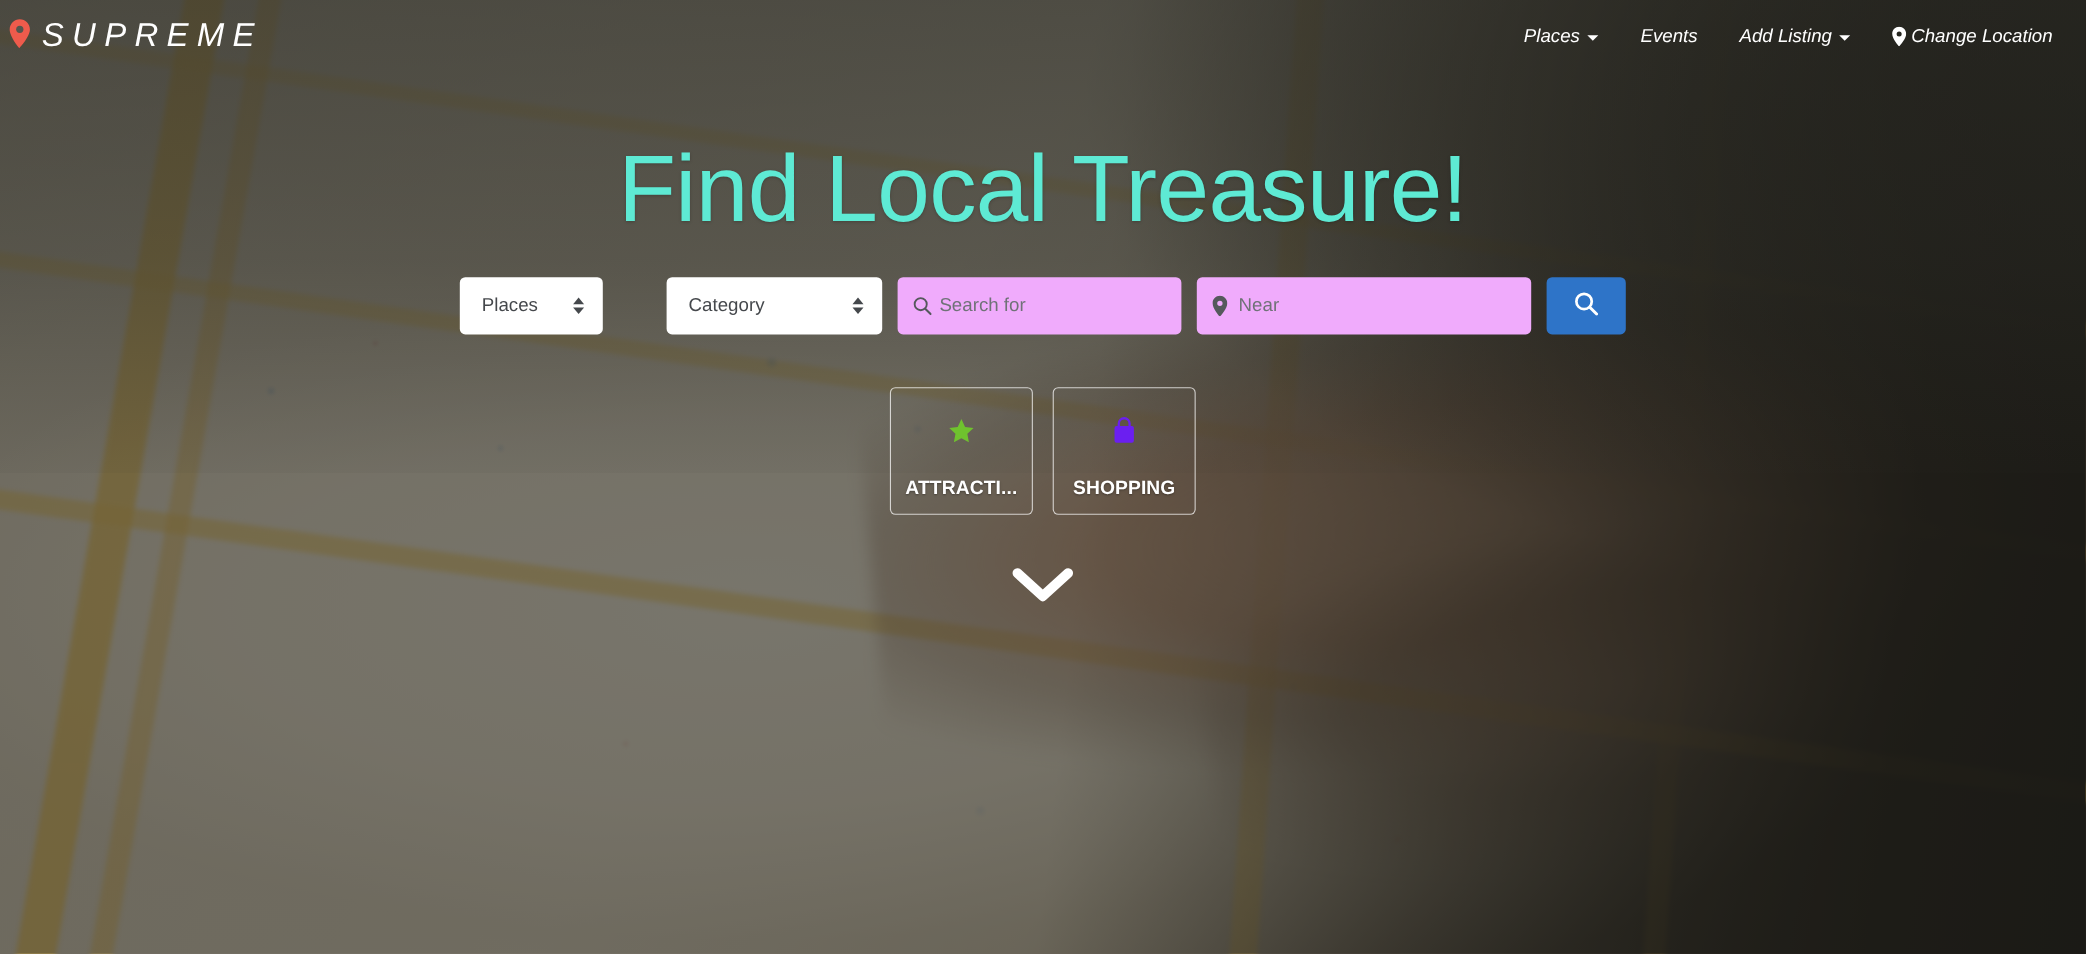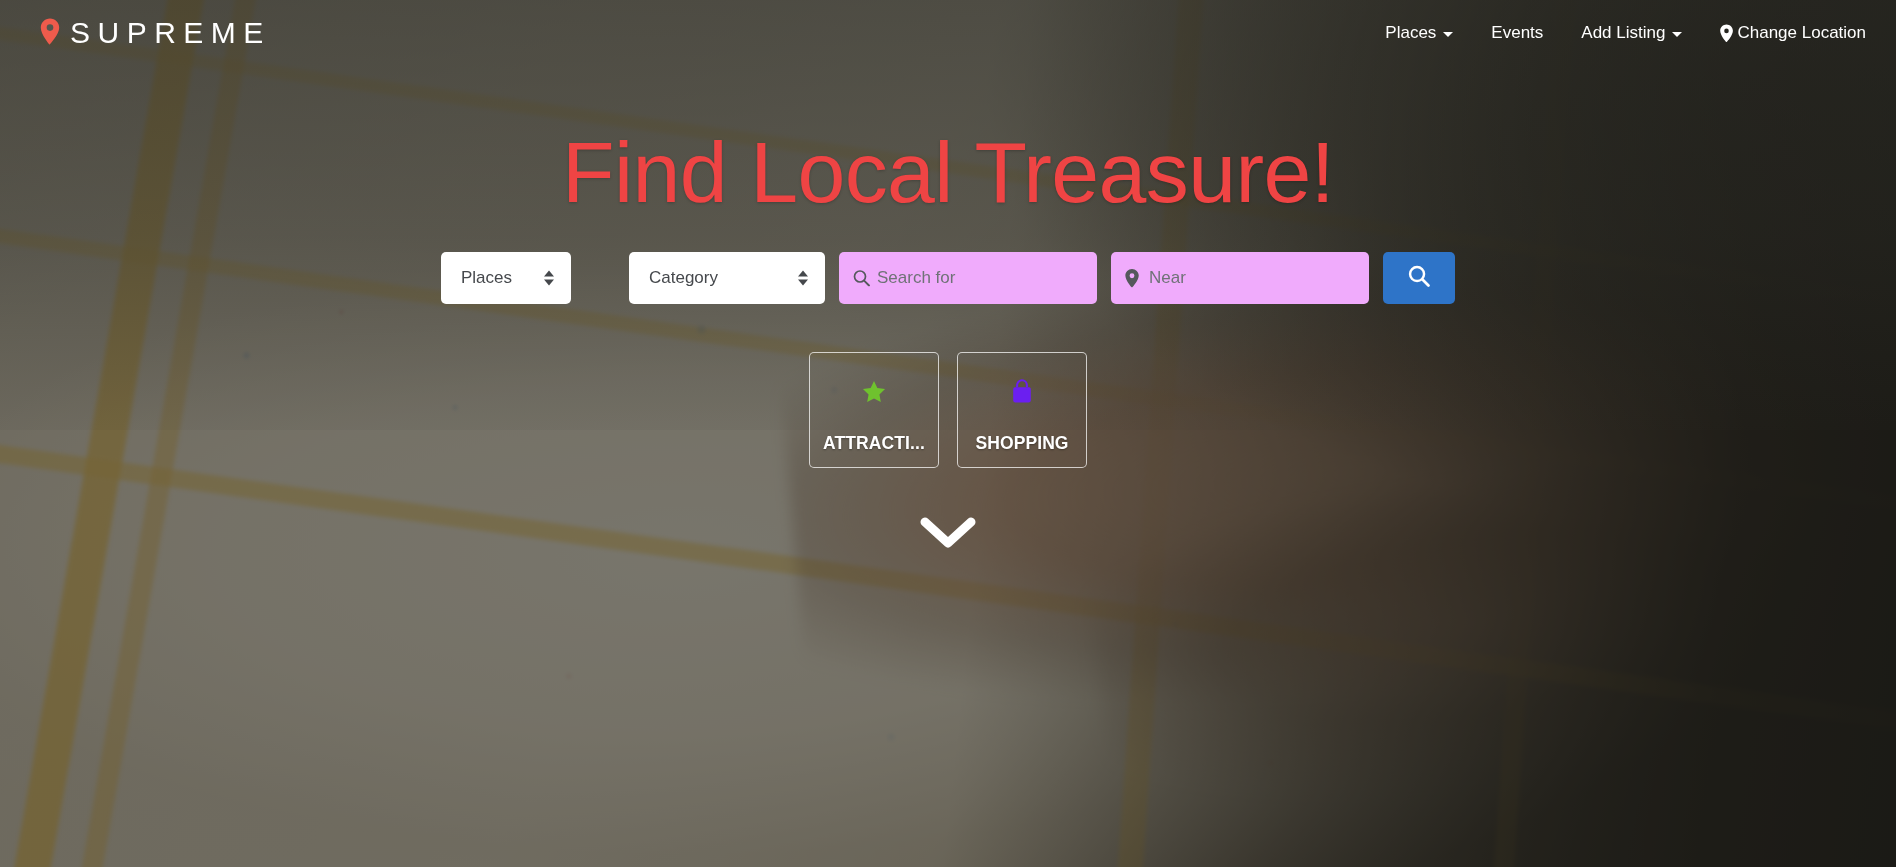--- a/index.html
+++ b/index.html
@@ -123,22 +123,23 @@
     background: linear-gradient(180deg, rgba(46,46,40,0.52) 0%, rgba(46,46,40,0.34) 55%, rgba(46,46,40,0.05) 100%);
   }
 
   
   .navbar {
     position: absolute;
     left: 0; right: 0; top: 0;
     height: 66px;
     display: flex;
     align-items: center;
-    padding: 0 26px 0 40px;
+    padding: 0 26px 0 8px;
     z-index: 20;
+    font-style: italic;
   }
 
   .brand {
     display: flex;
     align-items: center;
     gap: 10px;
     text-decoration: none;
     cursor: pointer;
   }
   .brand-pin { display: block; }
@@ -190,21 +191,21 @@
     top: 0;
     z-index: 10;
     display: flex;
     flex-direction: column;
     align-items: center;
     text-align: center;
     padding-top: 128px;
   }
 
   .hero-title {
-    color: #ef4444;
+    color: #5eead4;
     font-size: 86px;
     font-weight: 300;
     line-height: 1.03;
     letter-spacing: -0.6px;
     text-shadow: 0 1px 3px rgba(0,0,0,.22);
   }
 
   .hero-sub {
     margin-top: 14px;
     color: #f2f2ef;
@@ -283,21 +284,21 @@
     outline: none;
     background: transparent;
     border-radius: 5px;
     font-family: "Liberation Sans", sans-serif;
     font-size: 17px;
     color: #45484c;
     padding: 0 16px 0 38px;
   }
   .search-input::placeholder { color: #6f7277; opacity: 1; }
   .wrap-search { width: 258px; }
-  .wrap-near   { width: 258px; }
+  .wrap-near   { width: 304px; }
 
   .search-btn {
     width: 72px;
     height: 52px;
     border: 0;
     border-radius: 5px;
     background: #2e74c8;
     display: flex;
     align-items: center;
     justify-content: center;

